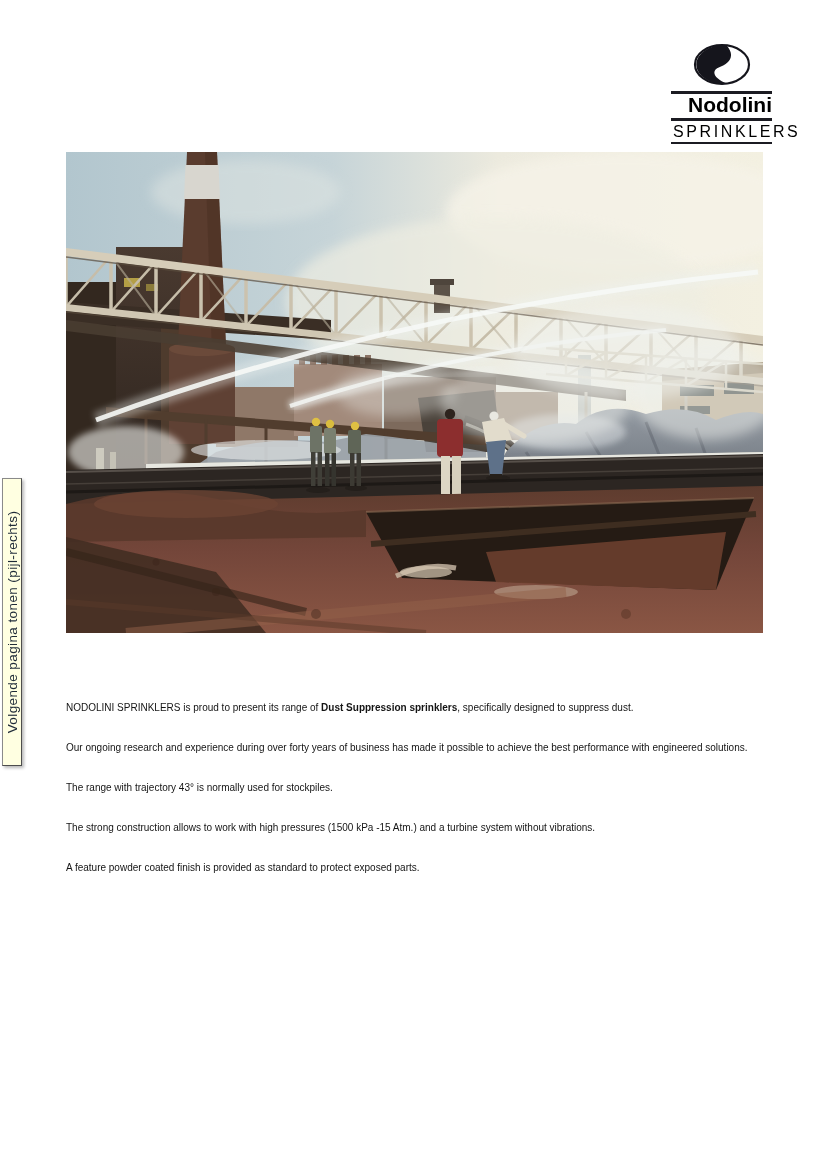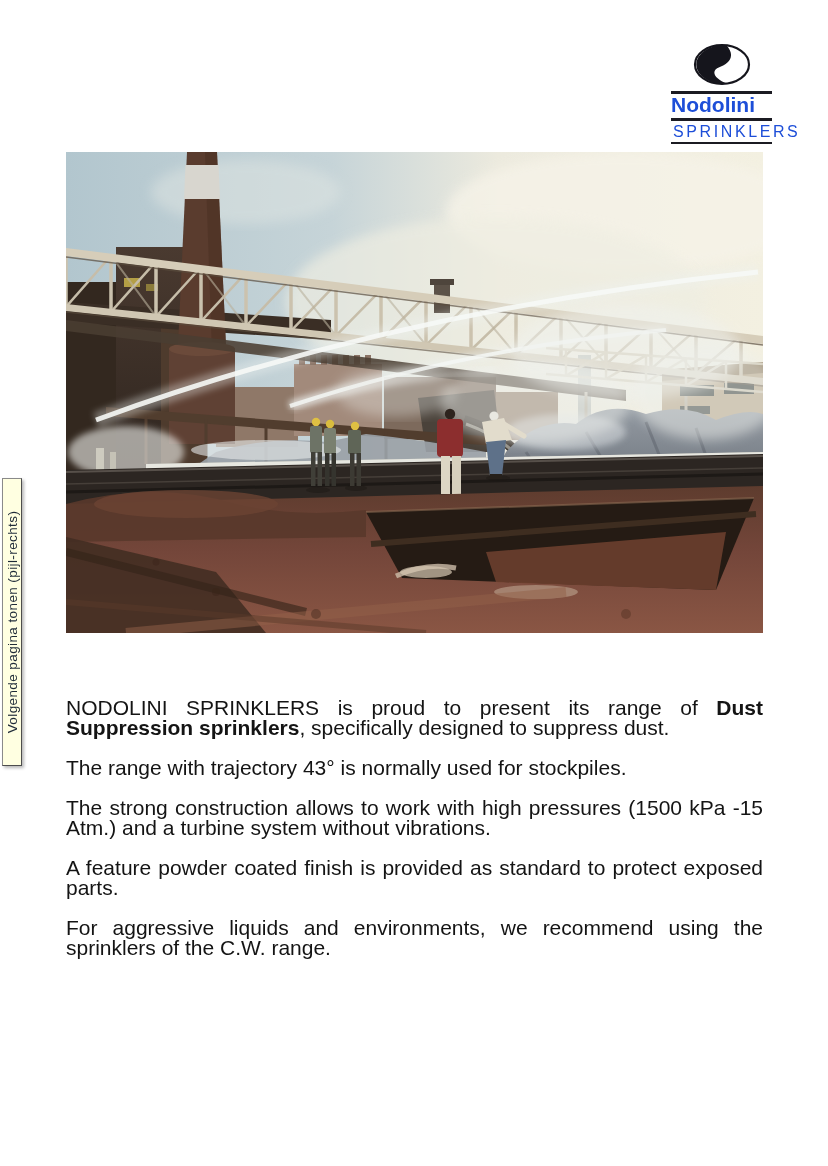--- a/index.html
+++ b/index.html
@@ -13,38 +13,38 @@
     background:#ffffe1;border:1px solid #8a8a8a;
     border-right-color:#4d4d4d;border-bottom-color:#4d4d4d;
     box-shadow:2px 2px 3px rgba(0,0,0,.28);box-sizing:border-box;
   }
   .tooltip-text{
     position:absolute;left:50%;top:50%;
     transform:translate(-50%,-50%) rotate(-90deg);
     white-space:nowrap;font-size:13.5px;letter-spacing:.4px;color:#1f2b38;
   }
   
-  .logo{position:absolute;left:671px;top:42px;width:101px;text-align:left;color:#1d4ed8;}
+  .logo{position:absolute;left:671px;top:42px;width:101px;text-align:right;color:#000000;}
   .logo-mark{display:block;width:60px;height:45px;margin:0 auto 4px auto;}
   .logo-brand{
     font-weight:bold;font-size:21px;line-height:1.08;
     border-top:3px solid #1b1b22;border-bottom:3px solid #1b1b22;
     padding:0 0 1px 0;
   }
   .logo-sub{
     font-size:16px;letter-spacing:2.6px;border-bottom:2px solid #1b1b22;
     padding:2px 0 2px 2px;line-height:1.1;
   }
   
   .photo{position:absolute;left:66px;top:152px;width:697px;height:481px;overflow:hidden;}
   .photo svg{display:block;width:697px;height:481px;}
   
   .body-text{position:absolute;left:66px;top:698px;width:697px;}
   .body-text p{
-    margin:0 0 20px 0;font-size:21px;line-height:20px;color:#141414;
+    margin:0 0 20px 0;font-size:10px;line-height:20px;color:#141414;
     text-align:justify;
   }
 </style>
 </head>
 <body>
 
 <div class="page">
 
   <div class="tooltip">
     <span class="tooltip-text">Volgende pagina tonen (pijl-rechts)</span>
@@ -234,19 +234,19 @@
       <path d="M0,450 L360,481" stroke="#5a3a2a" stroke-width="6" opacity="0.5"></path>
       <circle cx="150" cy="440" r="4" fill="#3a2418" opacity="0.45"></circle>
       <circle cx="250" cy="462" r="5" fill="#3a2418" opacity="0.4"></circle>
       <circle cx="90" cy="410" r="3.5" fill="#3a2418" opacity="0.4"></circle>
       <circle cx="560" cy="462" r="5" fill="#4a2d1f" opacity="0.4"></circle>
     </svg>
   </div>
 
   <div class="body-text">
     <p><span>NODOLINI SPRINKLERS is proud to present its range of </span><b>Dust Suppression sprinklers</b><span>, specifically designed to suppress dust.</span></p>
+    <p><span>Our ongoing research and experience during over forty years of business has made it possible to achieve the best performance with engineered solutions.</span><b></b><span></span></p>
     <p><span>The range with trajectory 43° is normally used for stockpiles.</span><b></b><span></span></p>
     <p><span>The strong construction allows to work with high pressures (1500 kPa -15 Atm.) and a turbine system without vibrations.</span><b></b><span></span></p>
     <p><span>A feature powder coated finish is provided as standard to protect exposed parts.</span><b></b><span></span></p>
-    <p><span>For aggressive liquids and environments, we recommend using the sprinklers of the C.W. range.</span><b></b><span></span></p>
   </div>
 
 </div>
 
 </body></html>

